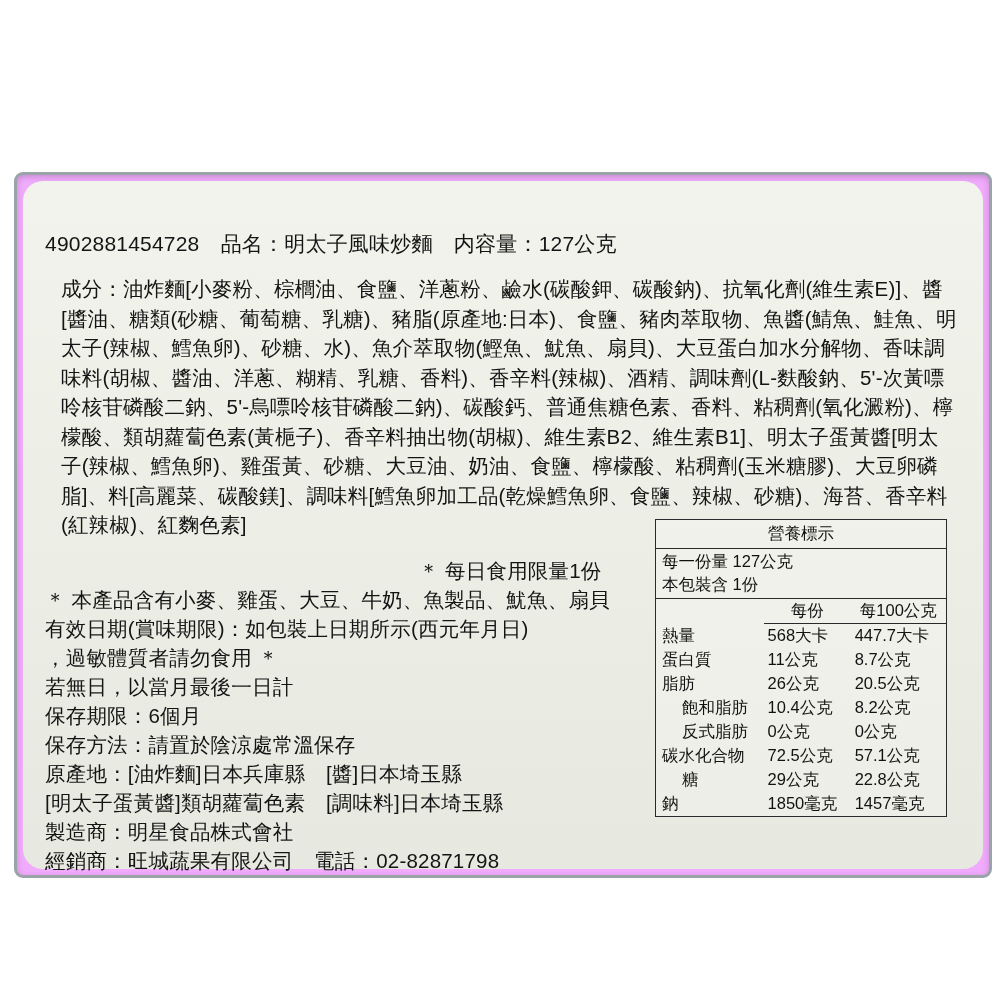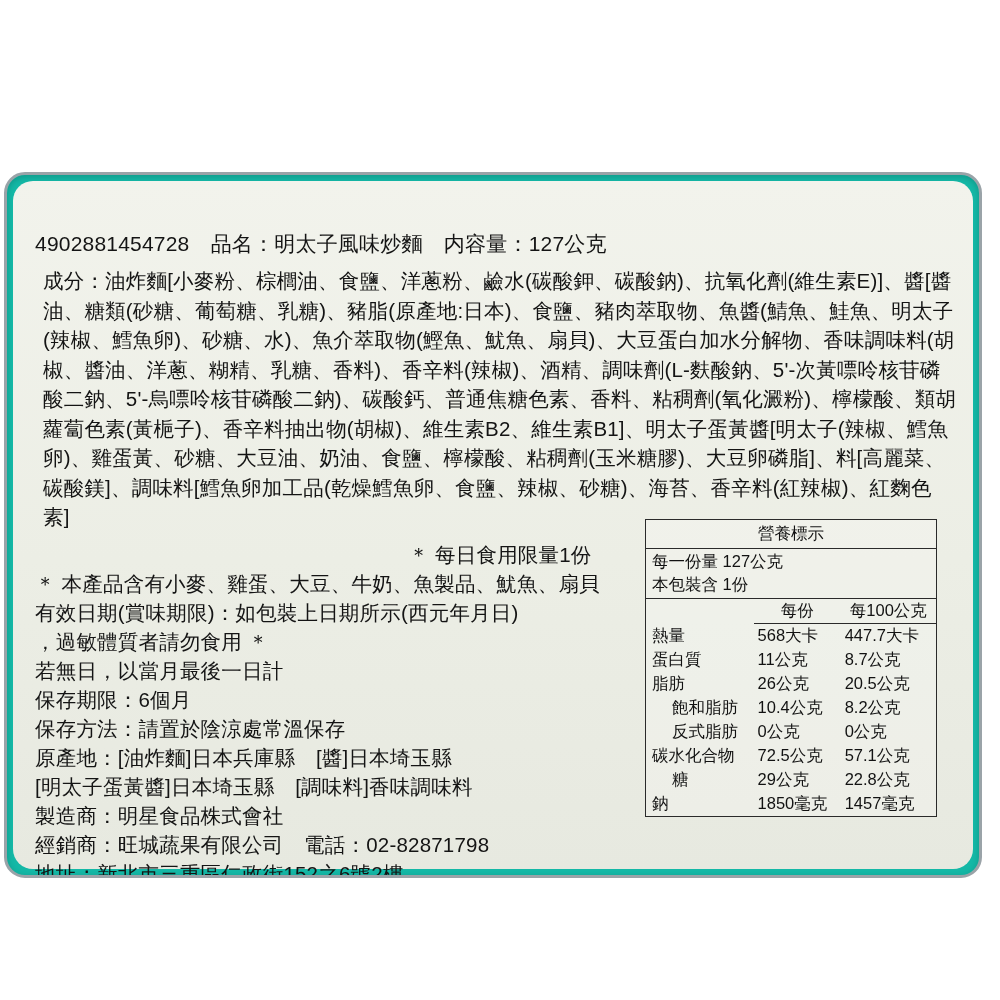--- a/index.html
+++ b/index.html
@@ -13,27 +13,27 @@
   #stage {
     position: relative;
     width: 1000px;
     height: 1000px;
     background: #ffffff;
     overflow: hidden;
   }
   
   .label-panel {
     position: absolute;
-    left: 4px;
+    left: 14px;
     top: 172px;
     width: 972px;
     height: 700px;
-    background: #14b8a6;
+    background: #f0abfc;
     border: 3px solid #9aa3a8;
-    border-radius: 21px;
+    border-radius: 9px;
     box-shadow: 0 2px 6px rgba(0,0,0,0.18) inset;
     overflow: hidden;
   }
   .inner-sheet {
     position: absolute;
     left: 6px;
     top: 6px;
     right: 6px;
     bottom: 6px;
     background: linear-gradient(180deg,#f2f3ec 0%, #eceee5 55%, #e7e9e0 100%);
@@ -47,21 +47,21 @@
     color: #141414;
     font-size: 20.5px;
     line-height: 29px;
     letter-spacing: 0.2px;
   }
   .line { white-space: pre-wrap; }
   .headline { font-size: 21px; }
   .tight { line-height: 29.5px; }
 
   .para {
-    margin: 8px;
+    margin: 16px;
     padding: 0;
   }
 
   
   .nutrition {
     position: absolute;
     right: 36px;
     bottom: 52px;
     width: 290px;
     border: 1.6px solid #2a2a2a;
@@ -116,21 +116,21 @@
         <p class="para line tight">成分：油炸麵[小麥粉、棕櫚油、食鹽、洋蔥粉、鹼水(碳酸鉀、碳酸鈉)、抗氧化劑(維生素E)]、醬[醬油、糖類(砂糖、葡萄糖、乳糖)、豬脂(原產地:日本)、食鹽、豬肉萃取物、魚醬(鯖魚、鮭魚、明太子(辣椒、鱈魚卵)、砂糖、水)、魚介萃取物(鰹魚、魷魚、扇貝)、大豆蛋白加水分解物、香味調味料(胡椒、醬油、洋蔥、糊精、乳糖、香料)、香辛料(辣椒)、酒精、調味劑(L-麩酸鈉、5'-次黃嘌呤核苷磷酸二鈉、5'-烏嘌呤核苷磷酸二鈉)、碳酸鈣、普通焦糖色素、香料、粘稠劑(氧化澱粉)、檸檬酸、類胡蘿蔔色素(黃梔子)、香辛料抽出物(胡椒)、維生素B2、維生素B1]、明太子蛋黃醬[明太子(辣椒、鱈魚卵)、雞蛋黃、砂糖、大豆油、奶油、食鹽、檸檬酸、粘稠劑(玉米糖膠)、大豆卵磷脂]、料[高麗菜、碳酸鎂]、調味料[鱈魚卵加工品(乾燥鱈魚卵、食鹽、辣椒、砂糖)、海苔、香辛料(紅辣椒)、紅麴色素]</p>
 
         <div class="line" style="text-align:center;">＊ 每日食用限量1份</div>
         <div class="line">＊ 本產品含有小麥、雞蛋、大豆、牛奶、魚製品、魷魚、扇貝</div>
         <div class="line">有效日期(賞味期限)：如包裝上日期所示(西元年月日)</div>
         <div class="line">，過敏體質者請勿食用 ＊</div>
         <div class="line">若無日，以當月最後一日計</div>
         <div class="line">保存期限：6個月</div>
         <div class="line">保存方法：請置於陰涼處常溫保存</div>
         <div class="line">原產地：[油炸麵]日本兵庫縣　[醬]日本埼玉縣</div>
-        <div class="line">[明太子蛋黃醬]日本埼玉縣　[調味料]香味調味料</div>
+        <div class="line">[明太子蛋黃醬]類胡蘿蔔色素　[調味料]日本埼玉縣</div>
         <div class="line">製造商：明星食品株式會社</div>
         <div class="line">經銷商：旺城蔬果有限公司　電話：02-82871798</div>
         <div class="line">地址：新北市三重區仁政街152之6號2樓</div>
       </div>
 
       <div class="nutrition">
         <div class="n-title">營養標示</div>
         <div class="n-sub">每一份量 127公克</div>
         <div class="n-sub last">本包裝含 1份</div>
         <table>

